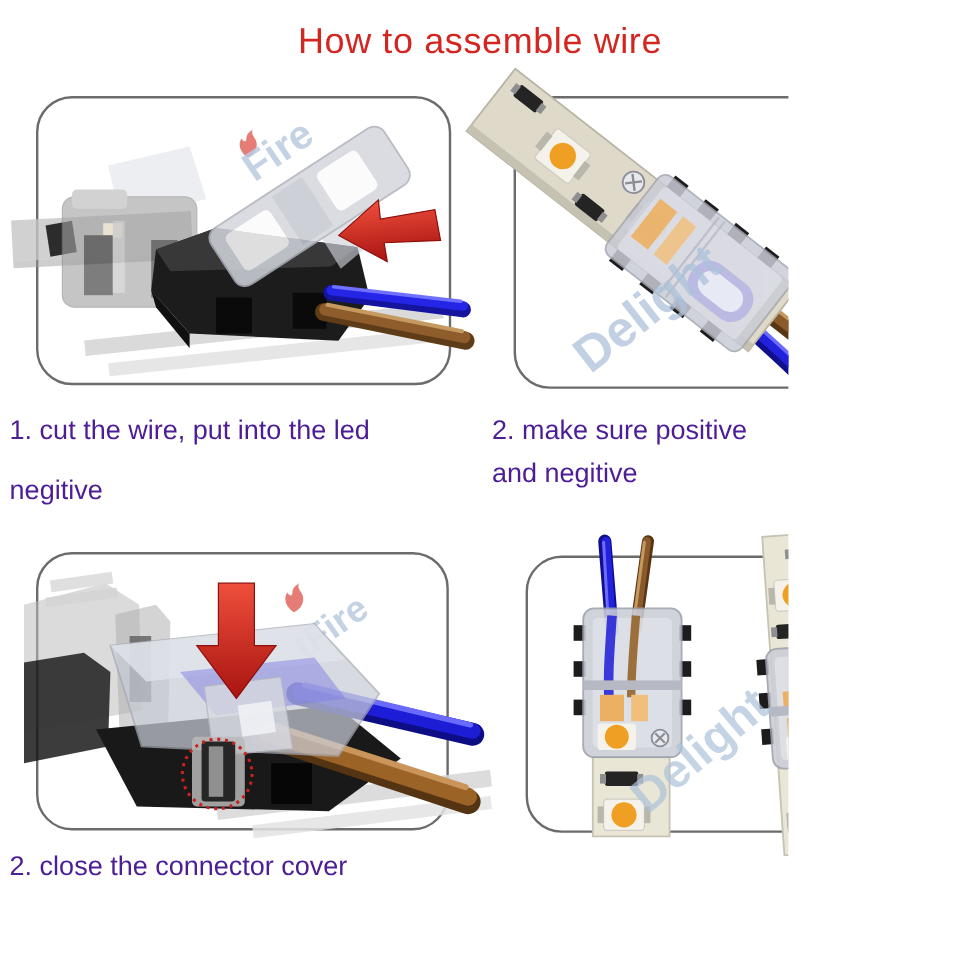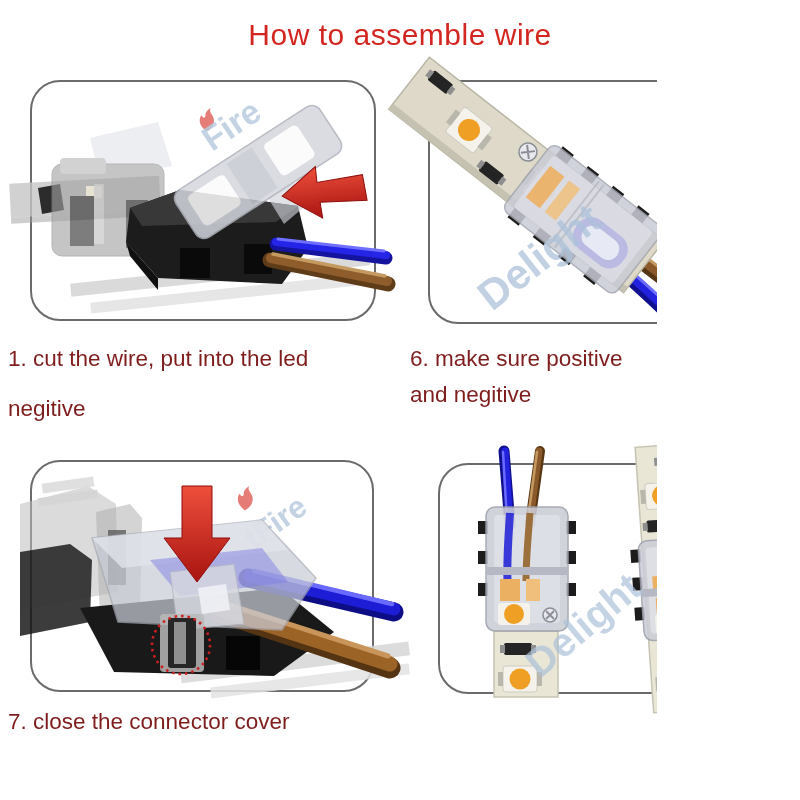--- a/index.html
+++ b/index.html
@@ -6,21 +6,21 @@
   .sheet{position:relative;width:657px;height:800px;background:#fff;overflow:hidden;
          font-family:"Liberation Sans",sans-serif;}
   .title{position:absolute;left:0;top:18px;width:800px;text-align:center;
          font-size:30px;font-weight:400;color:#d42621;letter-spacing:.5px;}
   .panel{position:absolute;background:#fff;border:2px solid #6b6b6b;border-radius:30px;}
   .p1{left:30px;top:80px;width:342px;height:237px;}
   .p2{left:428px;top:80px;width:340px;height:240px;}
   .p3{left:30px;top:460px;width:340px;height:228px;}
   .p4{left:438px;top:463px;width:320px;height:227px;}
   .art{position:absolute;left:-32px;top:-32px;overflow:visible;}
-  .caption{position:absolute;font-size:22.5px;color:#7f1d1d;}
+  .caption{position:absolute;font-size:22.5px;color:#4c1d95;}
   .caption div{height:50px;line-height:36px;}
   .cap1{left:8px;top:341px;}
   .cap2{left:410px;top:341px;}
   .cap3{left:8px;top:704px;}
   svg text{font-family:"Liberation Sans",sans-serif;}
 </style>
 </head>
 <body>
 
 <div class="sheet">
@@ -156,21 +156,21 @@
 
       <text transform="translate(64 232) rotate(-38)" font-size="42" font-weight="bold" fill="#adc2da" opacity="0.75">Delight</text>
     </svg>
   </div>
 
   <div class="caption cap1">
     <div>1. cut the wire, put into the led</div>
     <div>negitive</div>
   </div>
   <div class="caption cap2">
-    <div>6. make sure positive and negitive</div>
+    <div>2. make sure positive and negitive</div>
   </div>
 
   <div class="panel p3">
     <svg class="art" width="404" height="292" viewBox="-30 -30 404 292">
       <defs>
         <linearGradient id="gr3" x1="0" y1="0" x2="0" y2="1">
           <stop offset="0" stop-color="#ee4f3c"></stop>
             <stop offset="1" stop-color="#a81410"></stop>
         </linearGradient>
       </defs>
@@ -316,17 +316,17 @@
             <path d="M-4,-4L4,4M-4,4L4,-4" stroke="#8b8d96" stroke-width="1.8"></path>
           </g>
         </g>
       </g>
 
       <text transform="translate(102 216) rotate(-40)" font-size="40" font-weight="bold" fill="#adc2da" opacity="0.7">Delight</text>
     </svg>
   </div>
 
   <div class="caption cap3">
-    <div>7. close the connector cover</div>
+    <div>2. close the connector cover</div>
     <div></div>
   </div>
 
 </div>
 
 </body></html>

